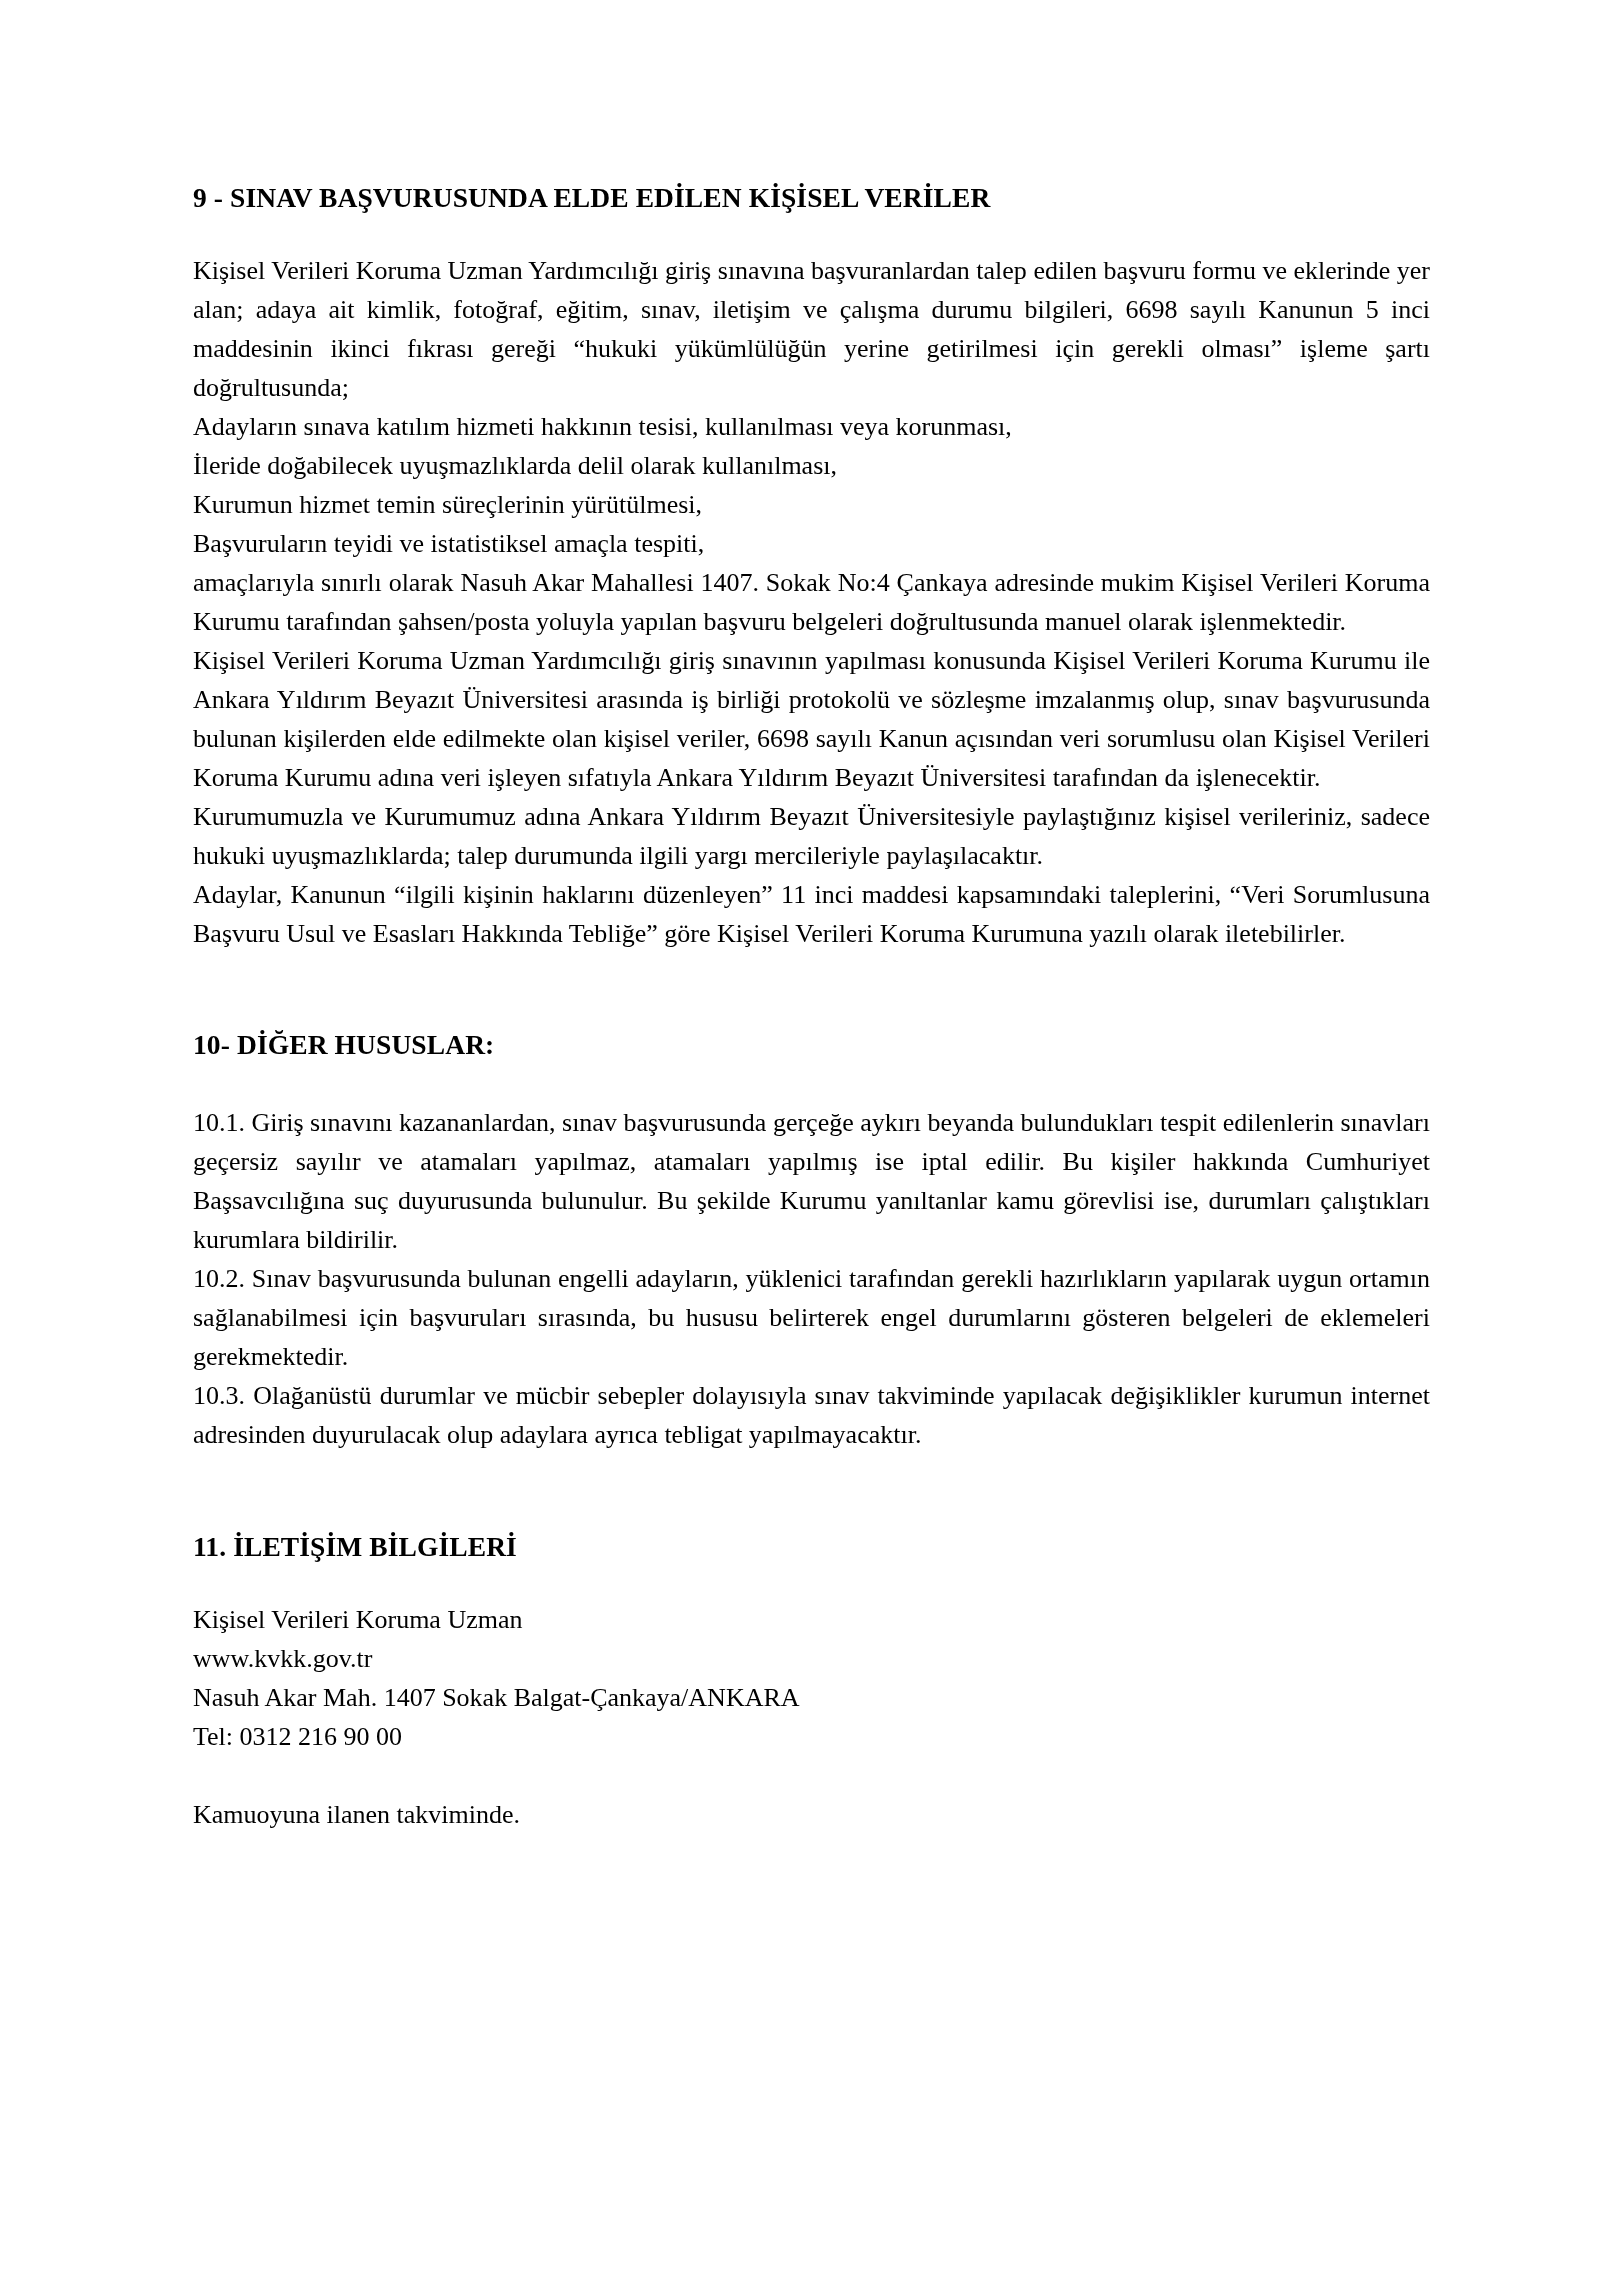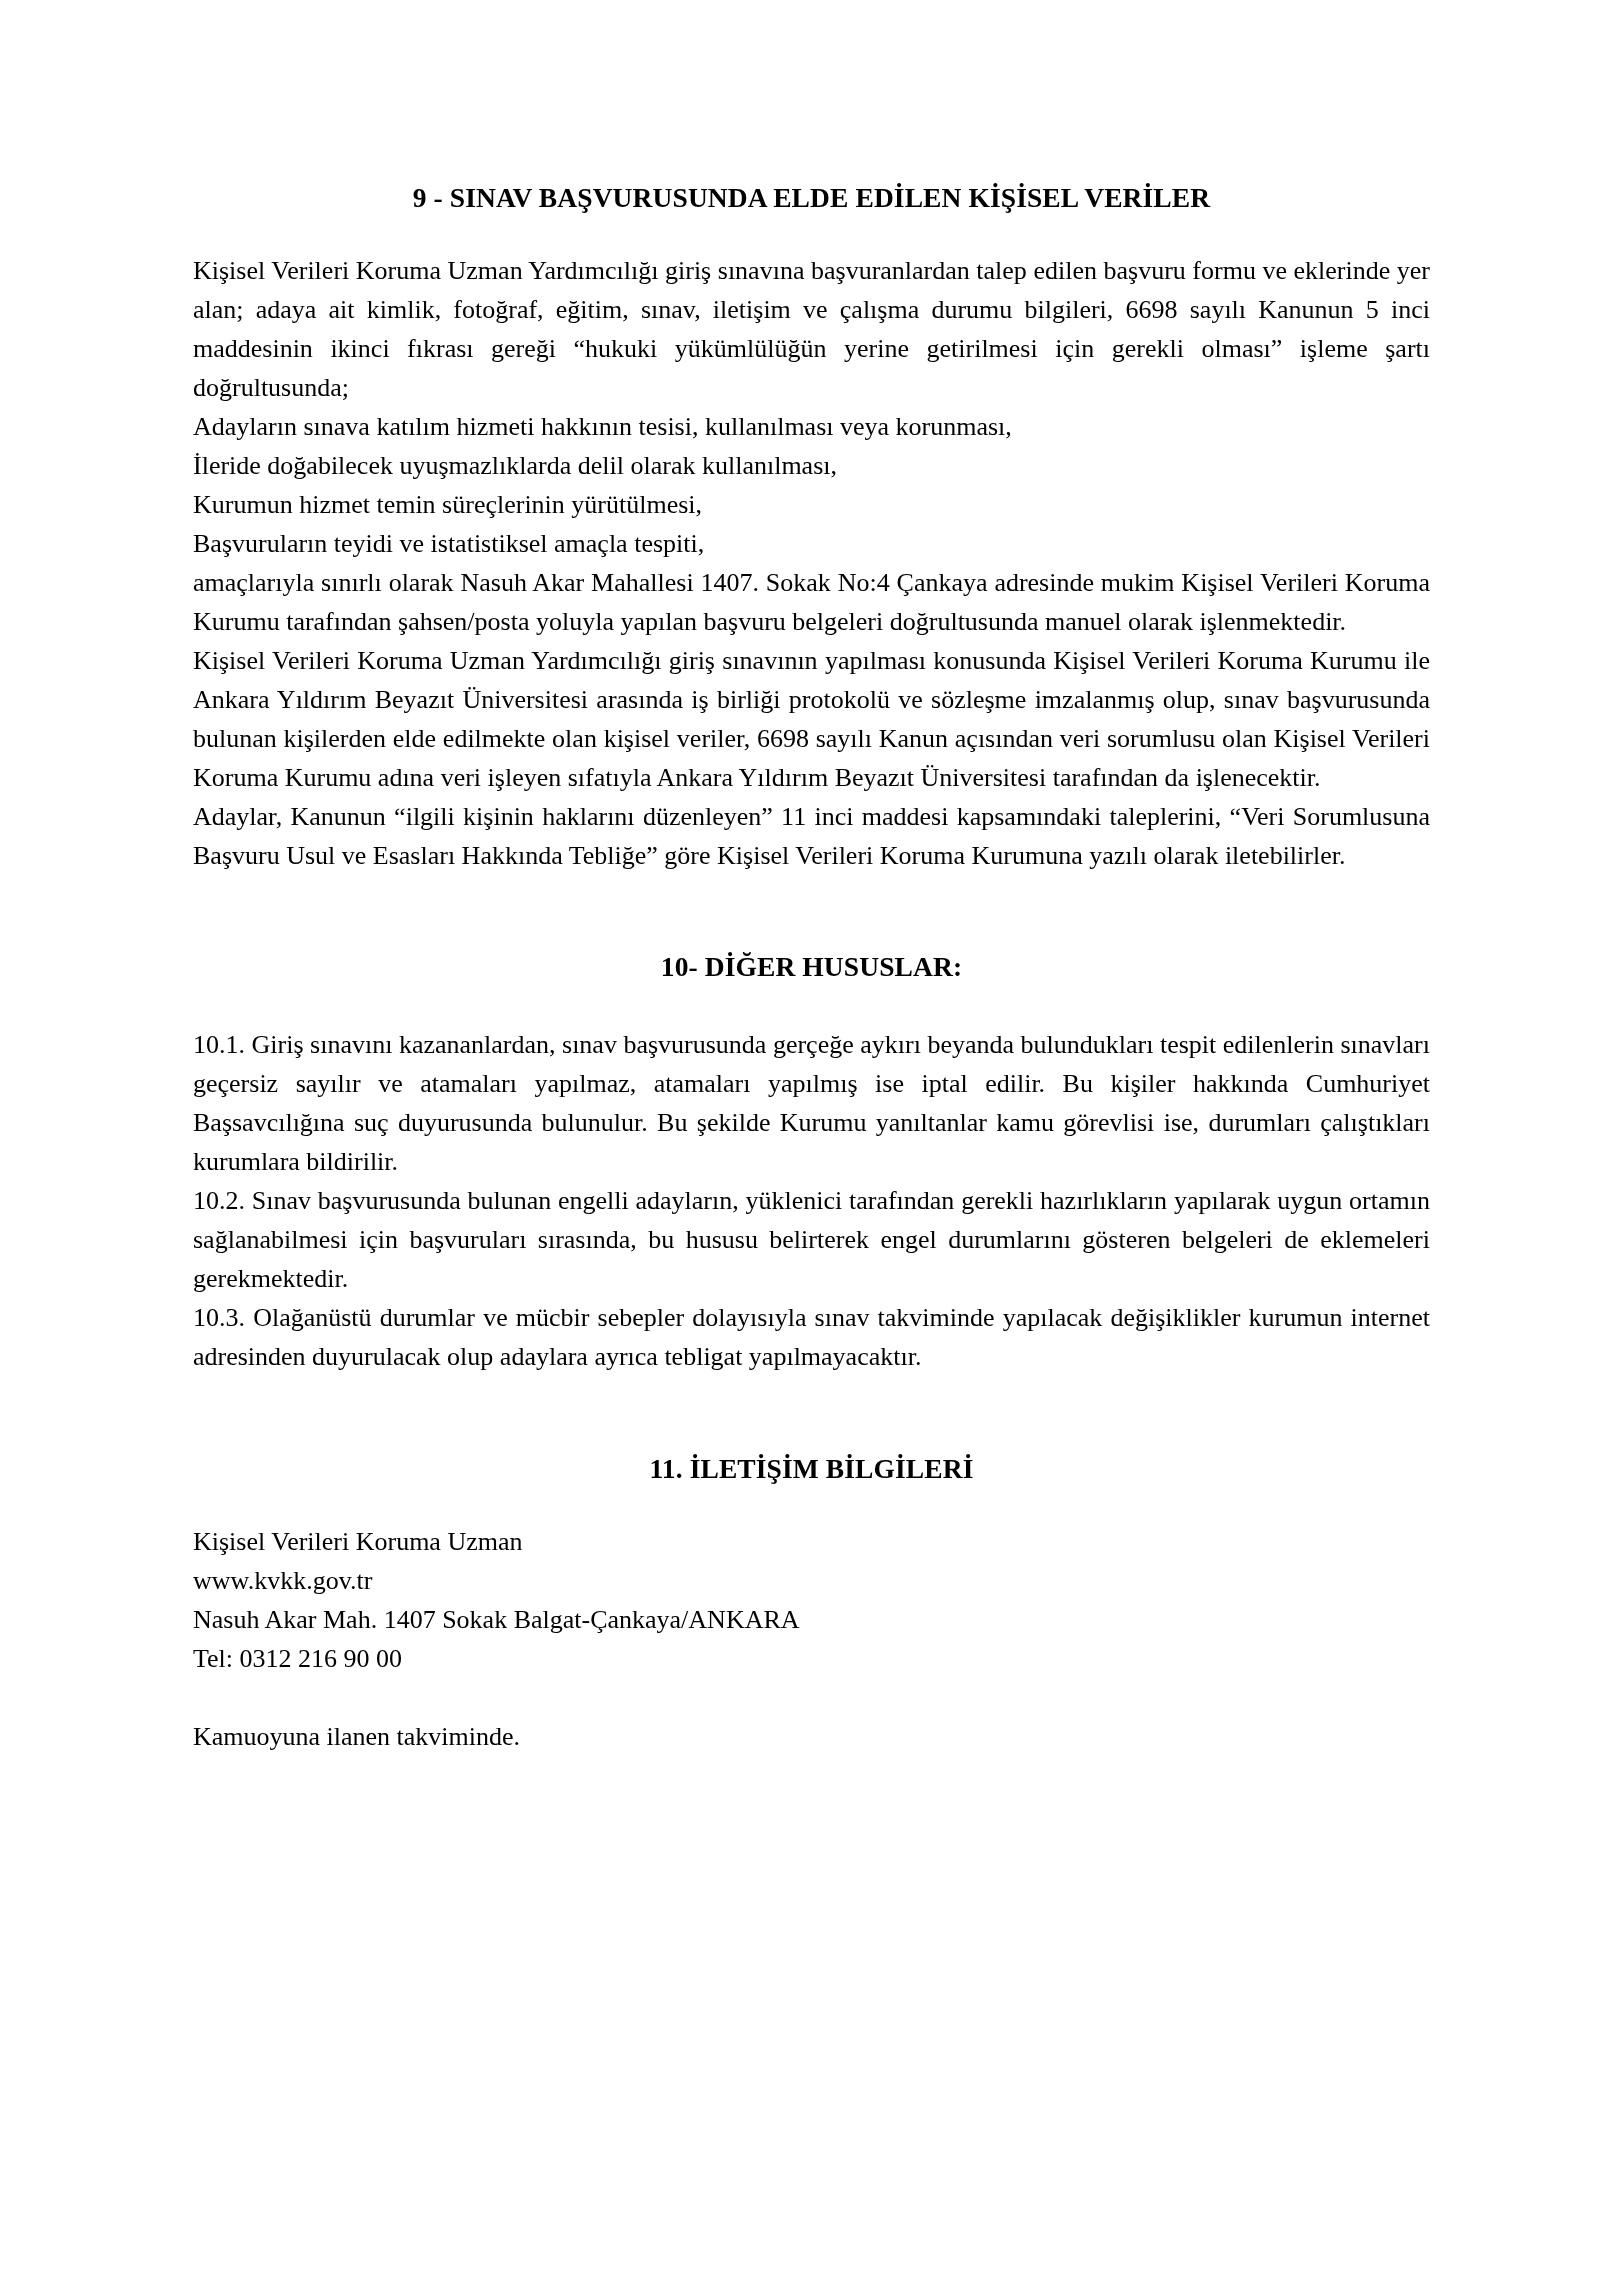--- a/index.html
+++ b/index.html
@@ -29,21 +29,21 @@
   }
 
   h2.section-heading {
     font-family: "Liberation Serif", "DejaVu Serif", serif;
     font-weight: bold;
     font-size: 27.5px;
     line-height: 1.18;
     letter-spacing: 0.1px;
     margin: 0;
     padding: 0;
-    text-align: center;
+    text-align: left;
   }
 
   p.body-par {
     font-family: "Liberation Serif", "DejaVu Serif", serif;
     font-weight: normal;
     font-size: 26px;
     line-height: 39px;
     margin: 0;
     padding: 0;
     text-align: justify;
@@ -85,20 +85,21 @@
     <p class="body-par purpose-line">İleride doğabilecek uyuşmazlıklarda delil olarak kullanılması,</p>
 
     <p class="body-par purpose-line">Kurumun hizmet temin süreçlerinin yürütülmesi,</p>
 
     <p class="body-par purpose-line">Başvuruların teyidi ve istatistiksel amaçla tespiti,</p>
 
     <p class="body-par">amaçlarıyla sınırlı olarak Nasuh Akar Mahallesi 1407. Sokak No:4 Çankaya adresinde mukim Kişisel Verileri Koruma Kurumu tarafından şahsen/posta yoluyla yapılan başvuru belgeleri doğrultusunda manuel olarak işlenmektedir.</p>
 
     <p class="body-par">Kişisel Verileri Koruma Uzman Yardımcılığı giriş sınavının yapılması konusunda Kişisel Verileri Koruma Kurumu ile Ankara Yıldırım Beyazıt Üniversitesi arasında iş birliği protokolü ve sözleşme imzalanmış olup, sınav başvurusunda bulunan kişilerden elde edilmekte olan kişisel veriler, 6698 sayılı Kanun açısından veri sorumlusu olan Kişisel Verileri Koruma Kurumu adına veri işleyen sıfatıyla Ankara Yıldırım Beyazıt Üniversitesi tarafından da işlenecektir.</p>
 
+    <p class="body-par">Kurumumuzla ve Kurumumuz adına Ankara Yıldırım Beyazıt Üniversitesiyle paylaştığınız kişisel verileriniz, sadece hukuki uyuşmazlıklarda; talep durumunda ilgili yargı mercileriyle paylaşılacaktır.</p>
 
     <p class="body-par">Adaylar, Kanunun “ilgili kişinin haklarını düzenleyen” 11 inci maddesi kapsamındaki taleplerini, “Veri Sorumlusuna Başvuru Usul ve Esasları Hakkında Tebliğe” göre Kişisel Verileri Koruma Kurumuna yazılı olarak iletebilirler.</p>
 
     <div class="gap-after-p9"></div>
 
     <h2 class="section-heading">10- DİĞER HUSUSLAR:</h2>
 
     <div class="gap-after-h10"></div>
 
     <p class="body-par">10.1. Giriş sınavını kazananlardan, sınav başvurusunda gerçeğe aykırı beyanda bulundukları tespit edilenlerin sınavları geçersiz sayılır ve atamaları yapılmaz, atamaları yapılmış ise iptal edilir. Bu kişiler hakkında Cumhuriyet Başsavcılığına suç duyurusunda bulunulur. Bu şekilde Kurumu yanıltanlar kamu görevlisi ise, durumları çalıştıkları kurumlara bildirilir.</p>

